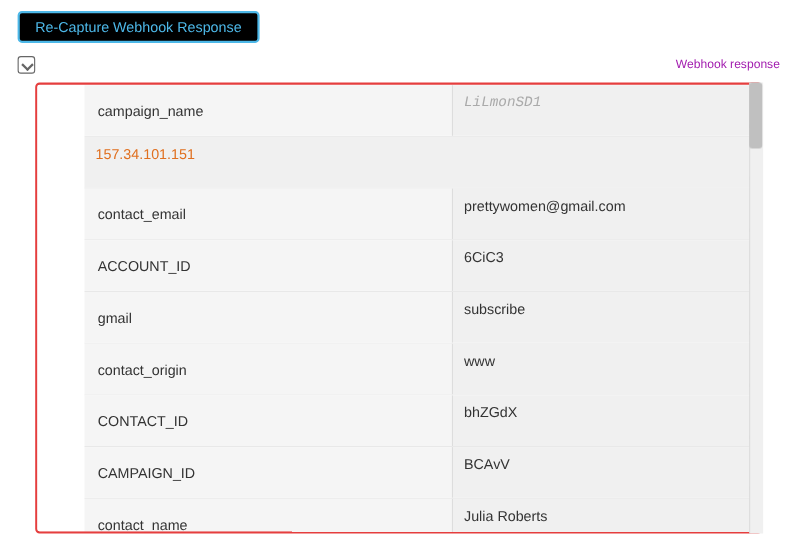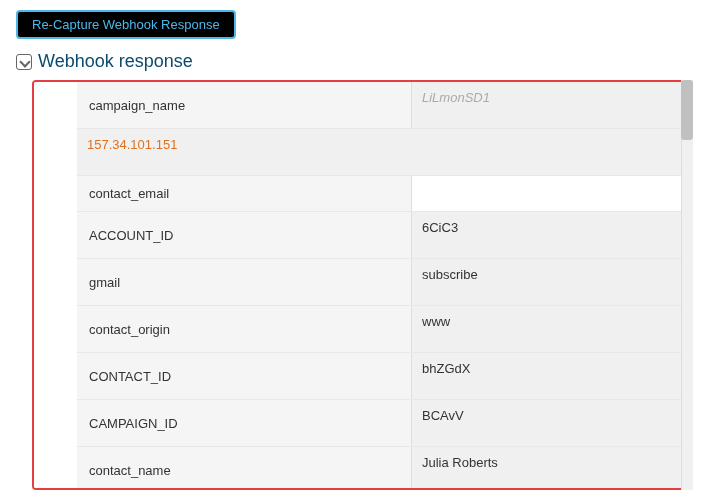--- a/index.html
+++ b/index.html
@@ -33,22 +33,23 @@
 
     .webhook-section {
       padding: 4px 16px 8px 16px;
     }
 
     .webhook-header {
       display: flex;
       align-items: center;
       gap: 6px;
       margin-bottom: 8px;
-      font-size: 18px;
-      color: #0c4a6e;
+      font-size: 11px;
+      color: #a21caf;
+      justify-content: space-between;
     }
 
     .chevron-icon {
       display: inline-block;
       width: 16px;
       height: 16px;
       border: 1.5px solid #666;
       border-radius: 3px;
       position: relative;
       cursor: pointer;
@@ -167,32 +168,36 @@
     <span class="chevron-icon"></span>
     <span>Webhook response</span>
   </div>
 
   <div class="outer-wrapper">
     <div class="fields-container" id="fieldsContainer">
 
     <div class="field-row">
           <div class="field-label-cell">campaign_name</div>
           <div class="field-value-cell">
-            <span style="color: rgb(170, 170, 170); font-style: italic;">LiLmonSD1</span>
+            <span style="color: rgb(170, 170, 170); font-style: italic; font-family: Liberation Mono, monospace;">LiLmonSD1</span>
             <span class="resize-handle">⤡</span>
           </div>
         </div>
         <div class="field-row">
           <div class="field-value-cell orange-text">
             <span>157.34.101.151</span>
             <span class="resize-handle">⤡</span>
           </div>
         </div>
         <div class="field-row">
           <div class="field-label-cell">contact_email</div>
+          <div class="field-value-cell">
+            <span>prettywomen@gmail.com</span>
+            <span class="resize-handle">⤡</span>
+          </div>
         </div>
         <div class="field-row">
           <div class="field-label-cell">ACCOUNT_ID</div>
           <div class="field-value-cell">
             <span>6CiC3</span>
             <span class="resize-handle">⤡</span>
           </div>
         </div>
         <div class="field-row">
           <div class="field-label-cell">gmail</div>

